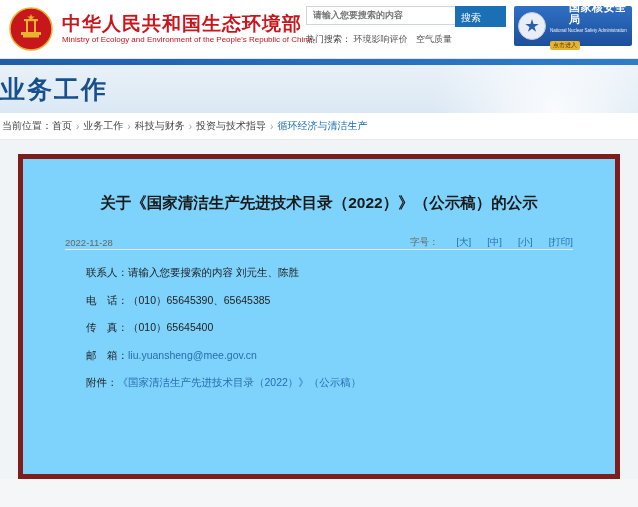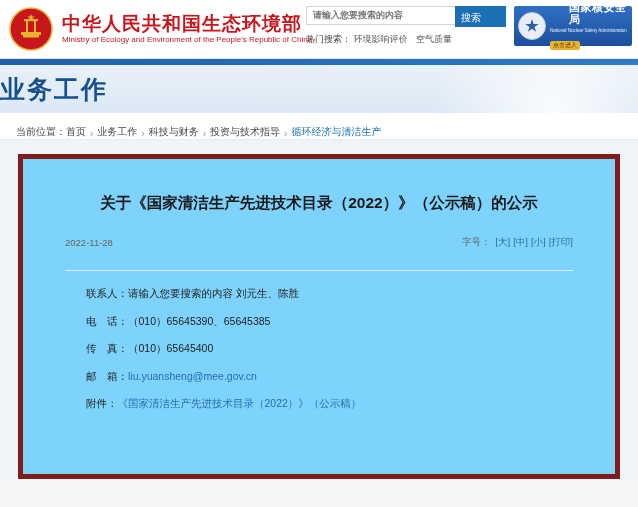--- a/index.html
+++ b/index.html
@@ -177,22 +177,22 @@
     height: 110px;
     background: radial-gradient(circle at 60% 70%, rgba(255,255,255,.85), rgba(255,255,255,0) 70%);
   }
 
   
   .crumb-wrap {
     background: #ffffff;
     height: 26px;
     border-bottom: 1px solid #e6eaee;
     display: flex;
-    align-items: flex-end;
-    padding-left: 16px;
+    align-items: center;
+    padding-left: 2px;
     font-size: 10px;
     color: #444;
   }
   .crumb-sep { margin: 0 4px; color: #9aa3ab; }
   .crumb-link { color: #444; text-decoration: none; }
   .crumb-current { color: #1a6fb5; }
 
   
   .content-area {
     background: #f1f4f7;
@@ -215,24 +215,24 @@
     line-height: 1.5;
     margin: 10px 0 0 0;
   }
   .meta-row {
     margin-top: 22px;
     display: flex;
     align-items: center;
     justify-content: space-between;
     font-size: 9.5px;
     color: #666;
-    padding-bottom: 21px;
+    padding-bottom: 0;
     border-bottom: 1px solid #e6e9ec;
   }
-  .meta-right { display: flex; gap: 3px; }
+  .meta-right { display: flex; gap: 16px; }
   .fontsize-label { color: #666; margin-right: 2px; }
   .fs-link, .print-link {
     color: #2b6cb0;
     text-decoration: none;
     cursor: pointer;
   }
   .article-body {
     margin-top: 12px;
     font-size: 10.5px;
     line-height: 1.95;

